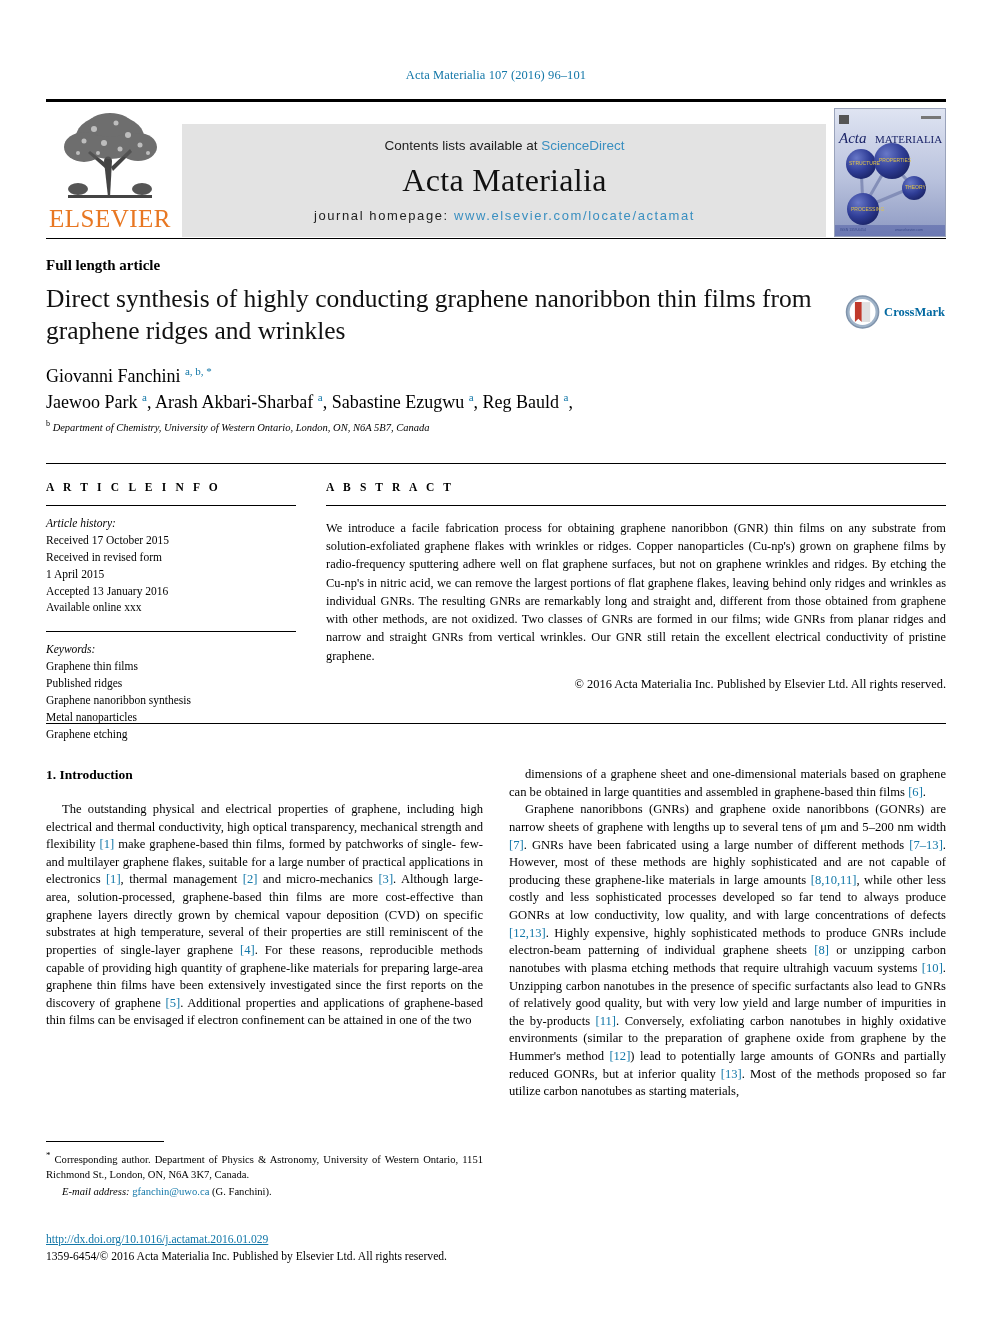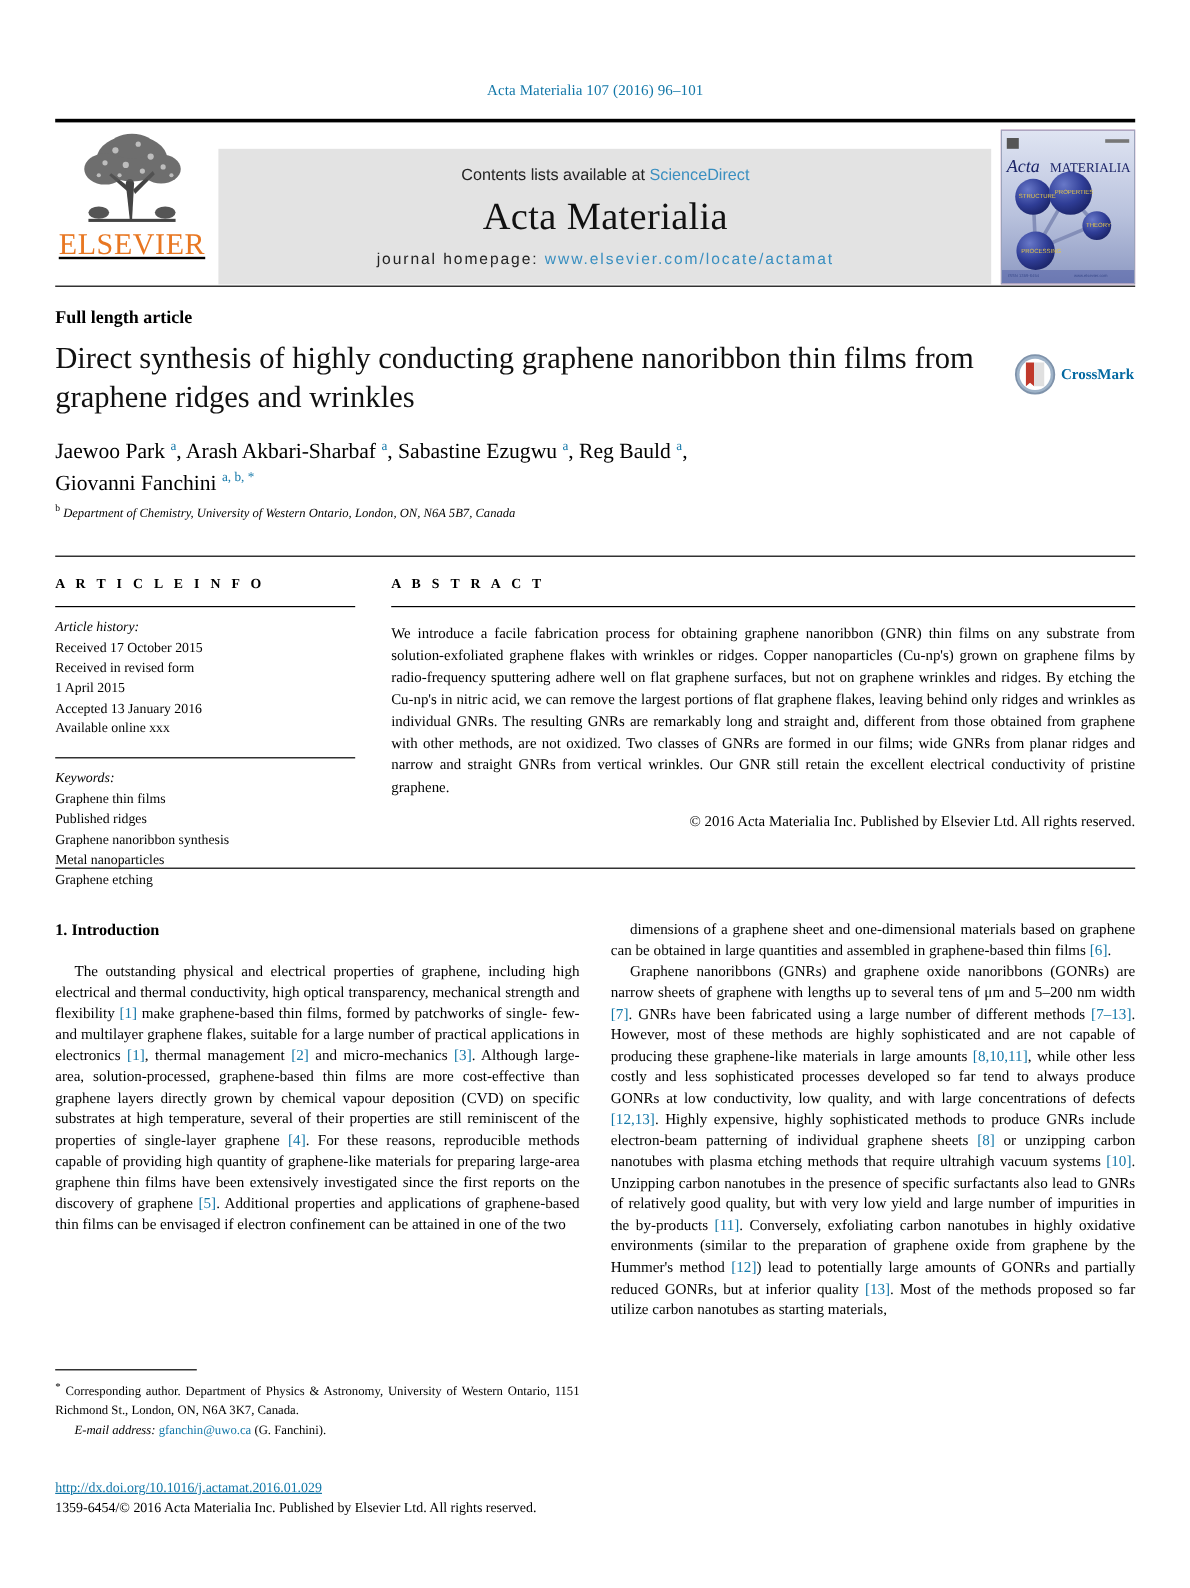--- a/index.html
+++ b/index.html
@@ -46,22 +46,21 @@
     height: 129px;
     padding-top: 6px;
   }
   .elsevier-logo {
     width: 128px;
     flex: 0 0 128px;
     display: flex;
     flex-direction: column;
     justify-content: flex-end;
     align-items: center;
-    padding-bottom: 20px;
-    text-decoration: underline;
+    padding-bottom: 6px;
   }
   .tree-svg { display:block; }
   .elsevier-word {
     font-family: "Liberation Serif", serif;
     color: #e87722;
     font-size: 25px;
     letter-spacing: 0.5px;
     line-height: 1;
     margin-top: 1px;
   }
@@ -97,21 +96,21 @@
     letter-spacing: 1.6px;
   }
   .homepage-line .url {
     color: #3a8fc0;
   }
   .cover-thumb {
     width: 112px;
     flex: 0 0 112px;
     height: 129px;
     position: relative;
-    background: #f9a8d4;
+    background: #0ea5e9;
     border: 1px solid #9aa3bb;
     box-sizing: border-box;
     overflow: hidden;
   }
 
   
   .rule-thin {
     position: absolute;
     left: 46px;
     width: 900px;
@@ -403,22 +402,22 @@
       <circle cx="23" cy="23" r="21" fill="#9fb3c8"></circle>
       <circle cx="23" cy="23" r="17" fill="#ffffff"></circle>
       <path d="M13 10 h9 v26 l-4.5 -4 l-4.5 4 Z" fill="#c0392b"></path>
       <path d="M22 10 h11 v26 h-11 Z" fill="#e0e0e0"></path>
       <circle cx="23" cy="23" r="21" fill="none" stroke="#7f93ab" stroke-width="2"></circle>
     </svg>
     <span class="crossmark-word">CrossMark</span>
   </div>
 
   <div class="authors">
+    <div>Giovanni Fanchini <sup>a, b, *</sup></div>
     <div>Jaewoo Park <sup>a</sup>, Arash Akbari-Sharbaf <sup>a</sup>, Sabastine Ezugwu <sup>a</sup>, Reg Bauld <sup>a</sup>,</div>
-    <div>Giovanni Fanchini <sup>a, b, *</sup></div>
   </div>
 
   <div class="affiliations">
     <div><sup>b</sup> Department of Chemistry, University of Western Ontario, London, ON, N6A 5B7, Canada</div>
   </div>
 
   <div class="info-rule-top"></div>
 
   <div class="info-col">
     <div class="sec-head">A R T I C L E   I N F O</div>

